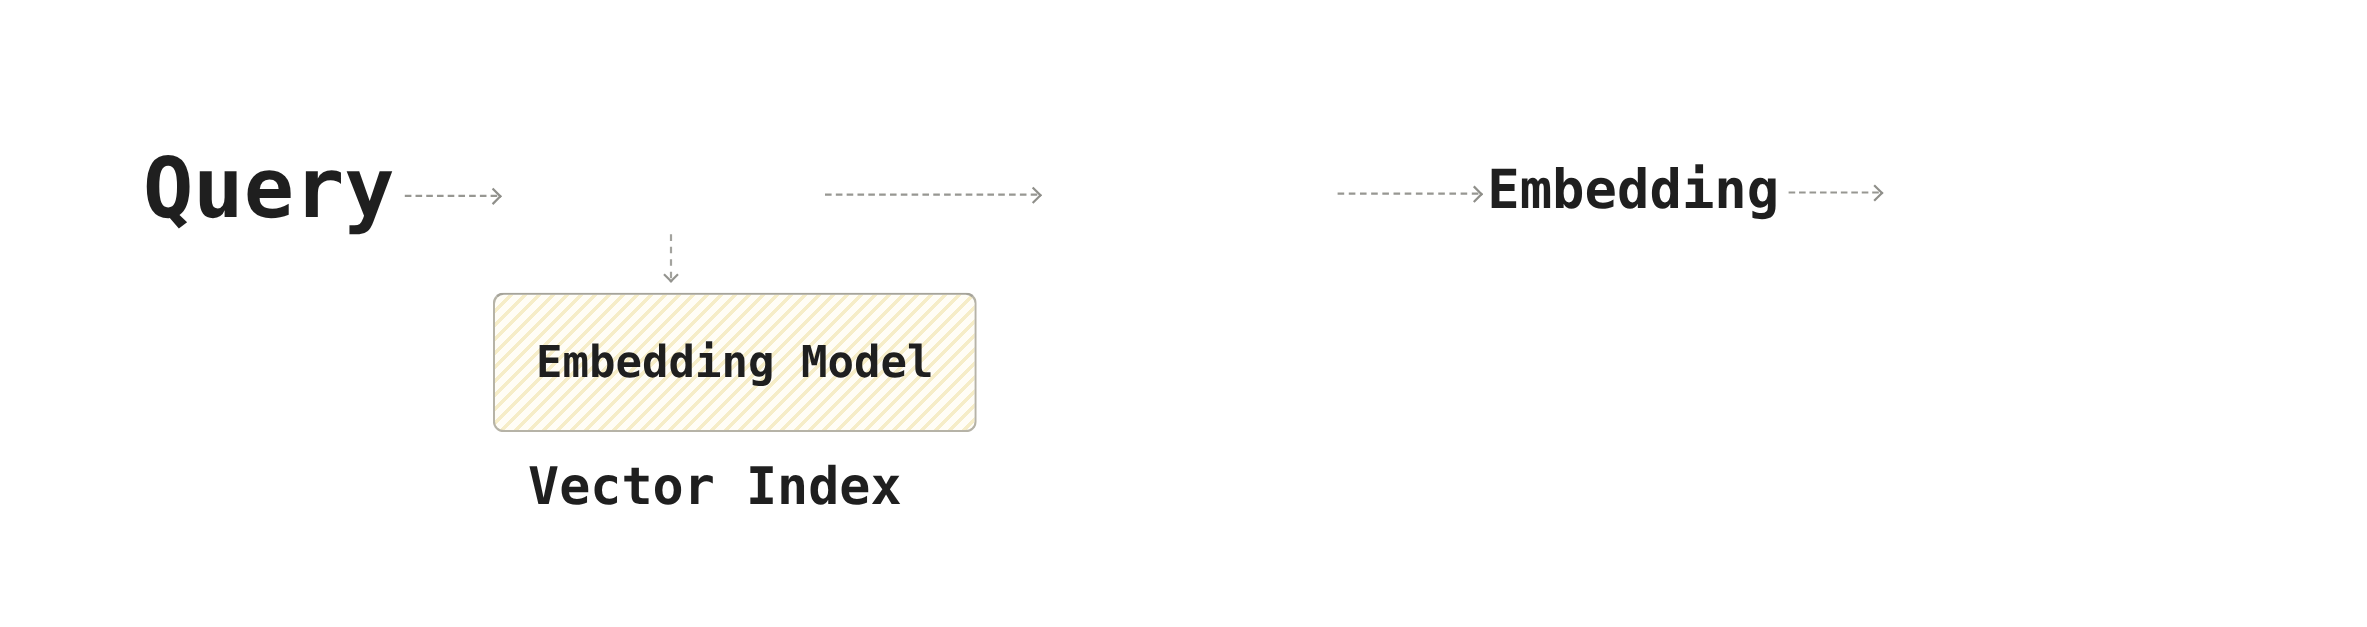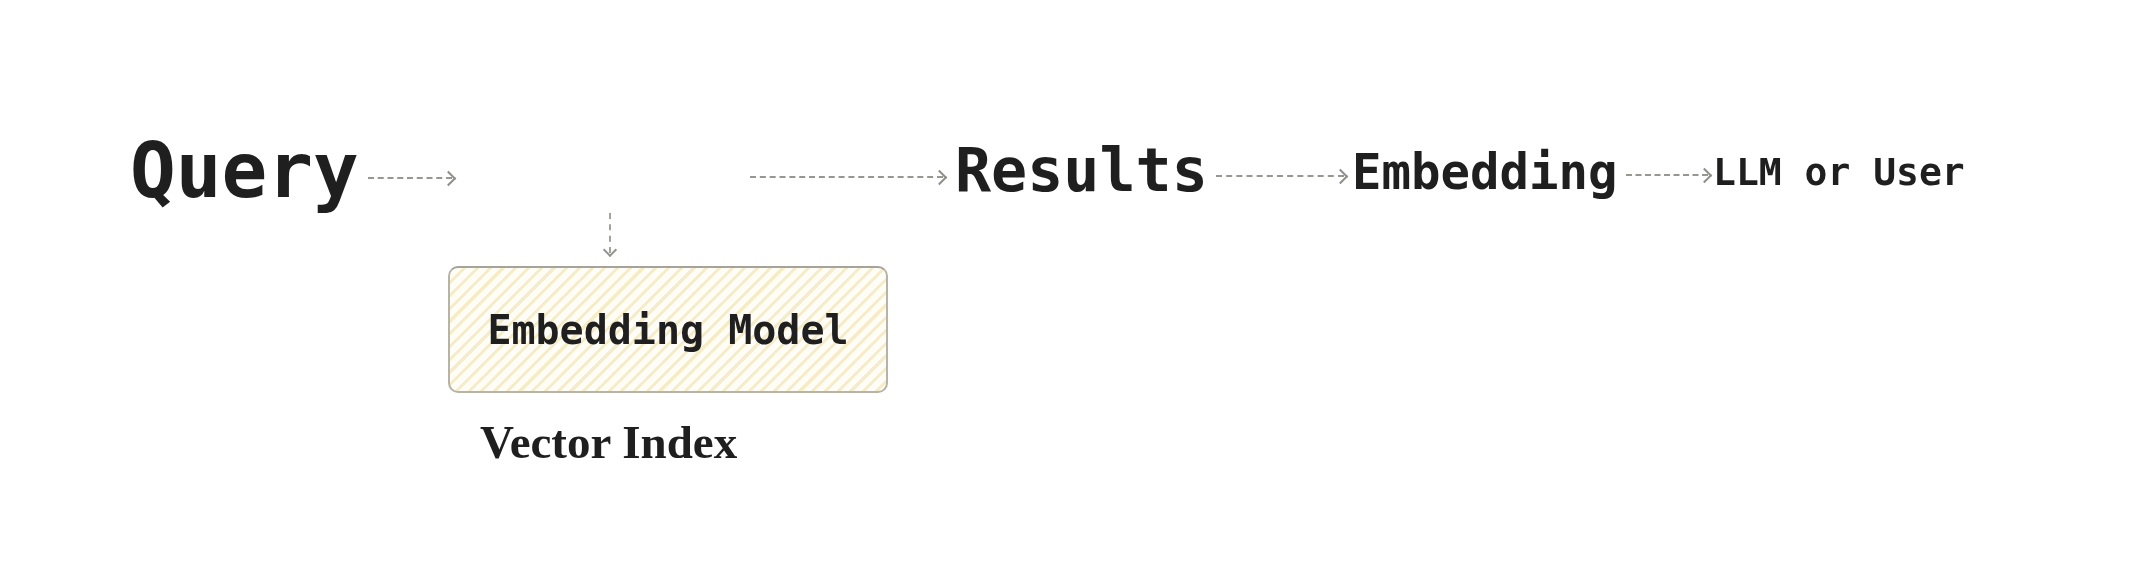--- a/index.html
+++ b/index.html
@@ -22,21 +22,21 @@
     font-weight: 700;
     line-height: 1;
     white-space: nowrap;
     color: #1f1f1f;
   }
   .n-query     { left: 130px;  top: 133px; font-size: 76px; }
   .n-retriever { left: 457px;  top: 150px; font-size: 53px; }
   .n-results   { left: 955px;  top: 140px; font-size: 60px; }
   .n-reranking { left: 1352px; top: 148px; font-size: 49px; }
   .n-llm       { left: 1713px; top: 153px; font-size: 38px; }
-  .n-vector    { left: 480px;  top: 419px; font-size: 47px; font-family: Liberation Serif, serif; }
+  .n-vector    { left: 480px;  top: 419px; font-size: 47px; }
 
   
   .connector {
     position: absolute;
     height: 0;
     border-top: 2px dashed #979792;
   }
   .c1 { left: 368px;  top: 177px; width: 84px;  }
   .c2 { left: 750px;  top: 176px; width: 193px; }
   .c3 { left: 1216px; top: 175px; width: 128px; }
@@ -113,33 +113,31 @@
 
   <div class="connector c1">
     <span class="arrowhead-right"></span>
   </div>
 
 
   <div class="connector c2">
     <span class="arrowhead-right"></span>
   </div>
 
-  <div class="node-label n-results">Results</div>
 
   <div class="connector c3">
     <span class="arrowhead-right"></span>
   </div>
 
   <div class="node-label n-reranking">Embedding</div>
 
   <div class="connector c4">
     <span class="arrowhead-right"></span>
   </div>
 
-  <div class="node-label n-llm">LLM or User</div>
 
   <div class="connector-v">
     <span class="arrowhead-down"></span>
   </div>
 
   <div class="embedding-box">
     <span class="box-label">Embedding Model</span>
   </div>
 
   <div class="node-label n-vector">Vector Index</div>

